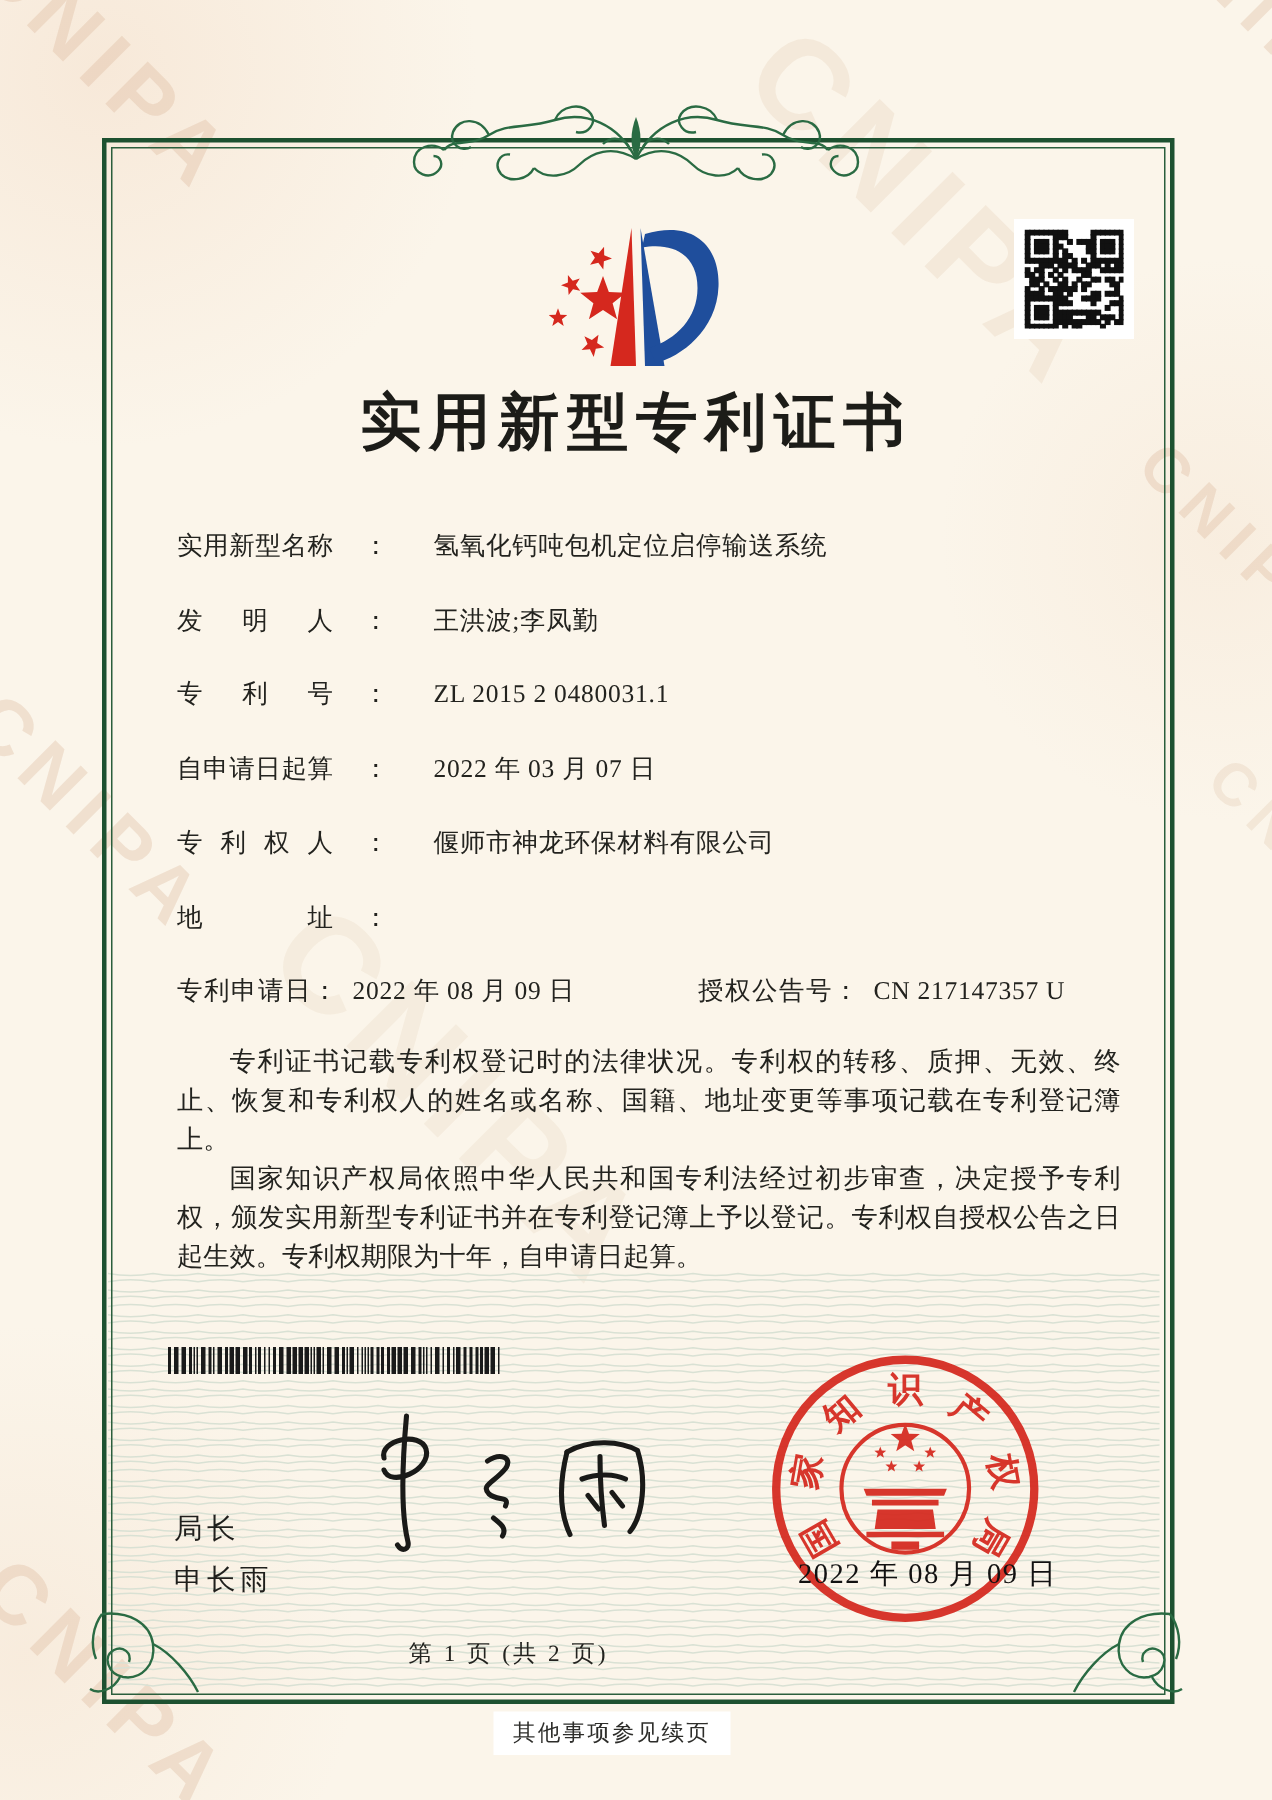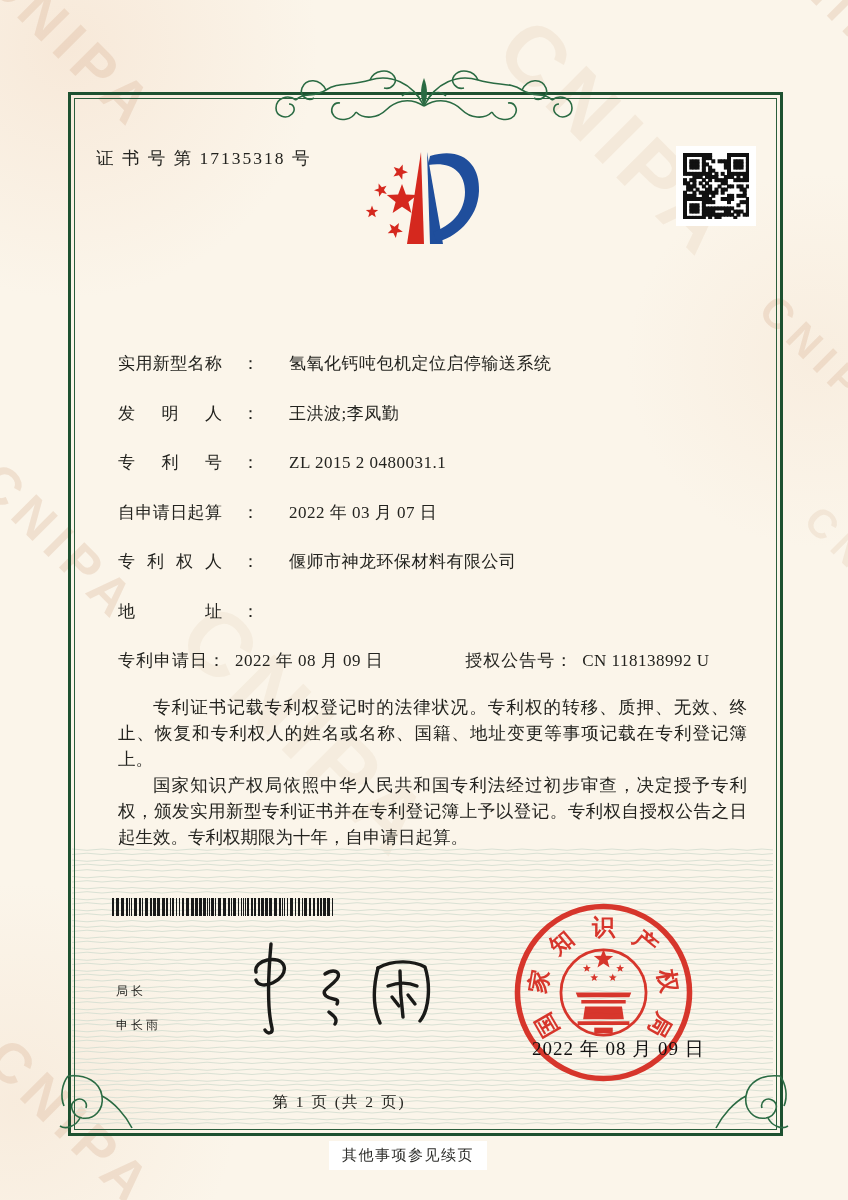--- a/index.html
+++ b/index.html
@@ -29,22 +29,22 @@
   .grant-row{display:flex;}
   .grant-pair{display:flex;}
   .grant-pair .gl{letter-spacing:1px;}
   
   .body-text{position:absolute;left:118px;top:694px;width:629px;font-size:17.5px;line-height:26px;
              text-align:justify;color:#23231f;}
   .body-text p{margin:0 0 0 0;text-indent:2em;}
   
   .barcode{position:absolute;left:112px;top:898px;}
   
-  .signer{position:absolute;left:116px;top:974px;font-family:"Liberation Sans",sans-serif;
-          font-size:12px;color:#1f1f1c;line-height:34px;letter-spacing:3px;}
+  .signer{position:absolute;left:116px;top:1003px;font-family:"Liberation Sans",sans-serif;
+          font-size:19px;color:#1f1f1c;line-height:34px;letter-spacing:3px;}
   .signature{position:absolute;left:228px;top:938px;}
   
   .seal{position:absolute;left:511px;top:900px;width:185px;height:185px;opacity:.93;}
   .seal-date{position:absolute;left:532px;top:1036px;font-size:19px;color:#111;letter-spacing:1px;z-index:5;}
   
   .page-num{position:absolute;left:0;top:1092px;width:678px;text-align:center;font-size:15.5px;
             letter-spacing:2px;color:#23231f;}
   .note-box{position:absolute;left:329px;top:1141px;width:158px;height:29px;background:#ffffff;
             display:flex;align-items:center;justify-content:center;font-size:15px;letter-spacing:1.5px;color:#2d2d2a;}
   .waves{position:absolute;left:72px;top:846px;z-index:0;}
@@ -148,21 +148,20 @@
   </svg>
   <svg class="abs z1" style="left:714px;top:1072px;" width="78" height="62" viewBox="0 0 78 62">
     <g fill="none" stroke="#2a6b43" stroke-width="1.6" transform="translate(78,0) scale(-1,1)">
       <path d="M12,4 C30,2 44,10 46,24 C48,38 38,48 26,46 C16,44 12,32 20,28 C26,25 32,30 30,36"></path>
       <path d="M46,24 C58,30 70,44 76,56"></path>
       <path d="M24,46 C20,54 10,58 4,54"></path>
       <path d="M12,4 C6,12 4,24 8,34"></path>
     </g>
   </svg>
 
-  <div class="cert-no z1">证 书 号 第 17135318 号</div>
 
   <svg class="abs z1" style="left:350px;top:140px;" width="180" height="115" viewBox="0 0 180 115">
     <g id="logo-stars" fill="#d5281e">
         <polygon points="52.0,44.0 55.9,54.6 67.2,55.1 58.4,62.1 61.4,72.9 52.0,66.7 42.6,72.9 45.6,62.1 36.8,55.1 48.1,54.6"></polygon>
         <polygon points="52.7,24.5 52.8,30.1 58.0,32.3 52.6,34.1 52.2,39.7 48.9,35.2 43.4,36.5 46.6,31.9 43.7,27.1 49.1,28.8"></polygon>
         <polygon points="28.6,43.4 31.8,47.2 36.5,45.7 33.9,49.9 36.8,53.9 32.0,52.8 29.1,56.7 28.7,51.8 24.0,50.2 28.6,48.4"></polygon>
         <polygon points="22.0,65.5 23.6,69.8 28.2,70.0 24.6,72.8 25.8,77.3 22.0,74.7 18.2,77.3 19.4,72.8 15.8,70.0 20.4,69.8"></polygon>
         <polygon points="49.0,83.1 48.1,88.6 52.8,91.7 47.2,92.5 45.8,98.0 43.3,92.9 37.7,93.3 41.7,89.3 39.6,84.1 44.6,86.7"></polygon>
       </g>
     <polygon points="71,12 57,104 74,104" fill="#d5281e"></polygon>
@@ -413,20 +412,21 @@
         <rect x="12.57" y="62.86" width="4" height="4" fill="#111"></rect>
         <rect x="15.71" y="62.86" width="4" height="4" fill="#111"></rect>
         <rect x="18.86" y="62.86" width="4" height="4" fill="#111"></rect>
         <rect x="25.14" y="62.86" width="4" height="4" fill="#111"></rect>
         <rect x="31.43" y="62.86" width="4" height="4" fill="#111"></rect>
         <rect x="34.57" y="62.86" width="4" height="4" fill="#111"></rect>
         <rect x="50.29" y="62.86" width="4" height="4" fill="#111"></rect>
       </svg>
   </div>
 
+  <div class="title z1">实用新型专利证书</div>
 
   <div class="fields z1">
     <div class="frow">
       <span class="flabel">实用新型名称</span>
         <span class="fcolon">：</span>
       <span class="fvalue">氢氧化钙吨包机定位启停输送系统</span>
     </div>
     <div class="frow">
       <span class="flabel">发明人</span>
         <span class="fcolon">：</span>
@@ -453,21 +453,21 @@
     </div>
     <div class="frow grant-row">
       <span class="grant-pair">
         <span class="gl">专利申请日</span>
           <span class="fcolon">：</span>
         <span class="fvalue">2022 年 08 月 09 日</span>
       </span>
       <span class="grant-pair" style="margin-left:62px;justify-content:center;">
         <span class="gl">授权公告号</span>
           <span class="fcolon">：</span>
-        <span class="fvalue">CN 118138992 U</span>
+        <span class="fvalue">CN 217147357 U</span>
       </span>
     </div>
   </div>
 
   <div class="body-text z1">
     <p>专利证书记载专利权登记时的法律状况。专利权的转移、质押、无效、终止、恢复和专利权人的姓名或名称、国籍、地址变更等事项记载在专利登记簿上。</p>
     <p>国家知识产权局依照中华人民共和国专利法经过初步审查，决定授予专利权，颁发实用新型专利证书并在专利登记簿上予以登记。专利权自授权公告之日起生效。专利权期限为十年，自申请日起算。</p>
   </div>
 
   <svg class="barcode z1" id="barcode" width="226" height="18">

